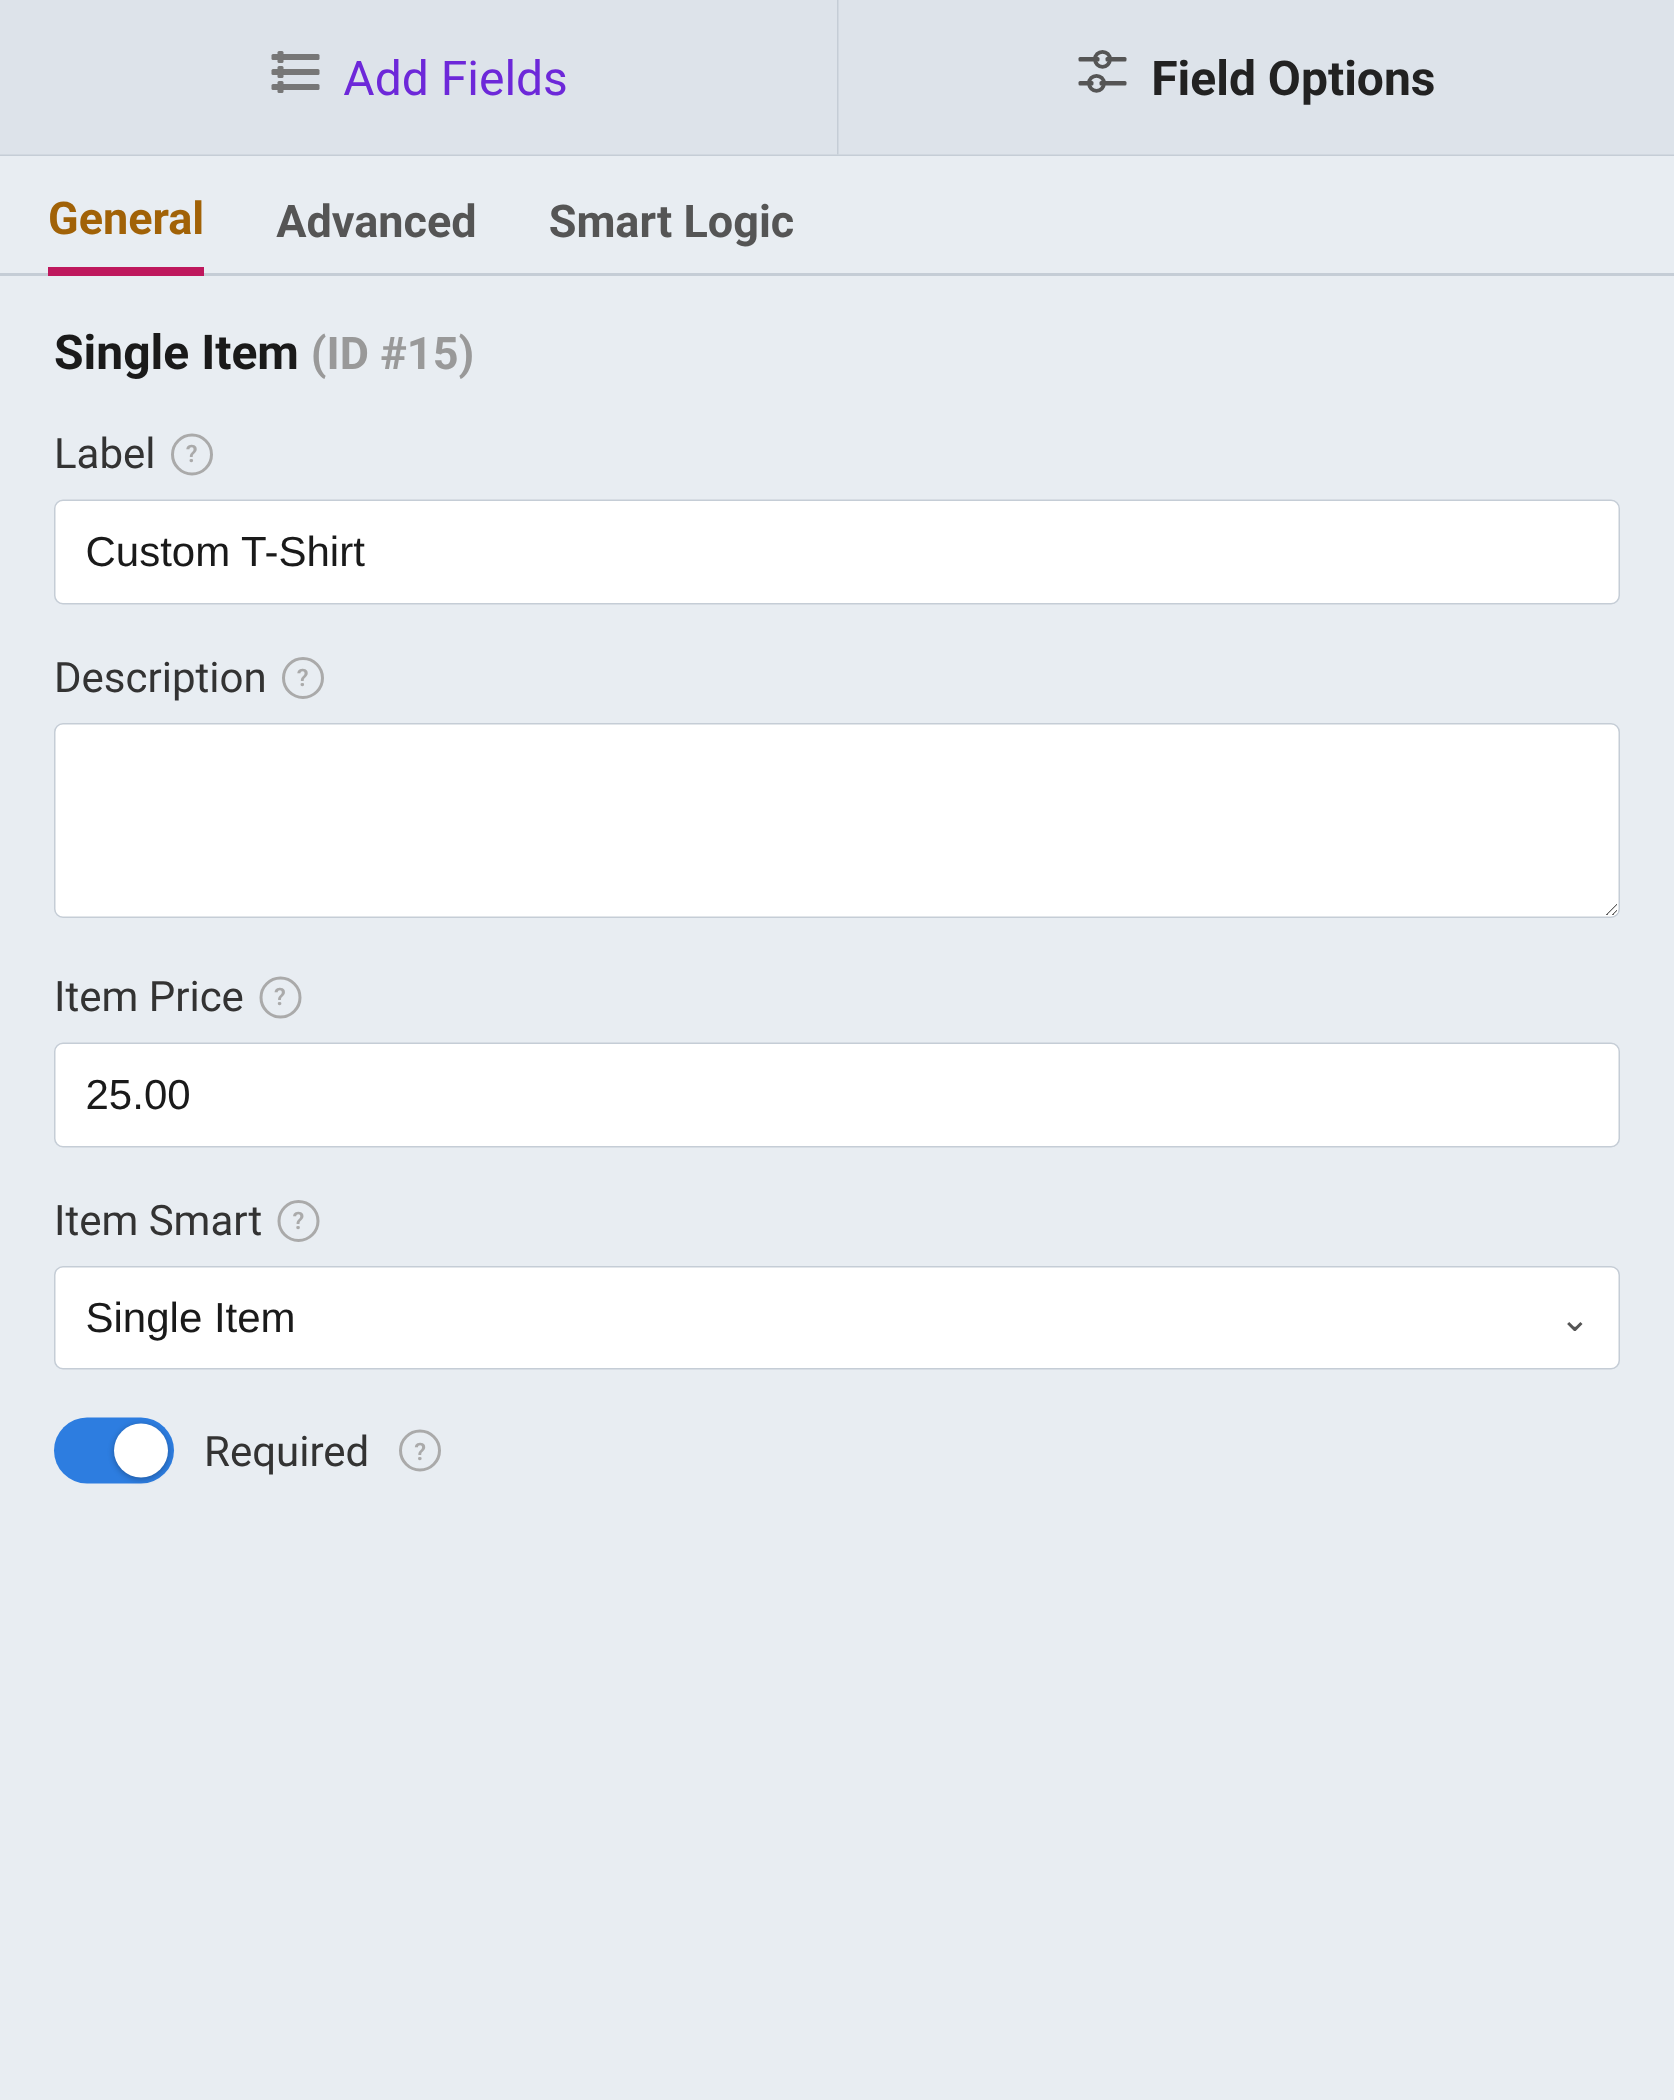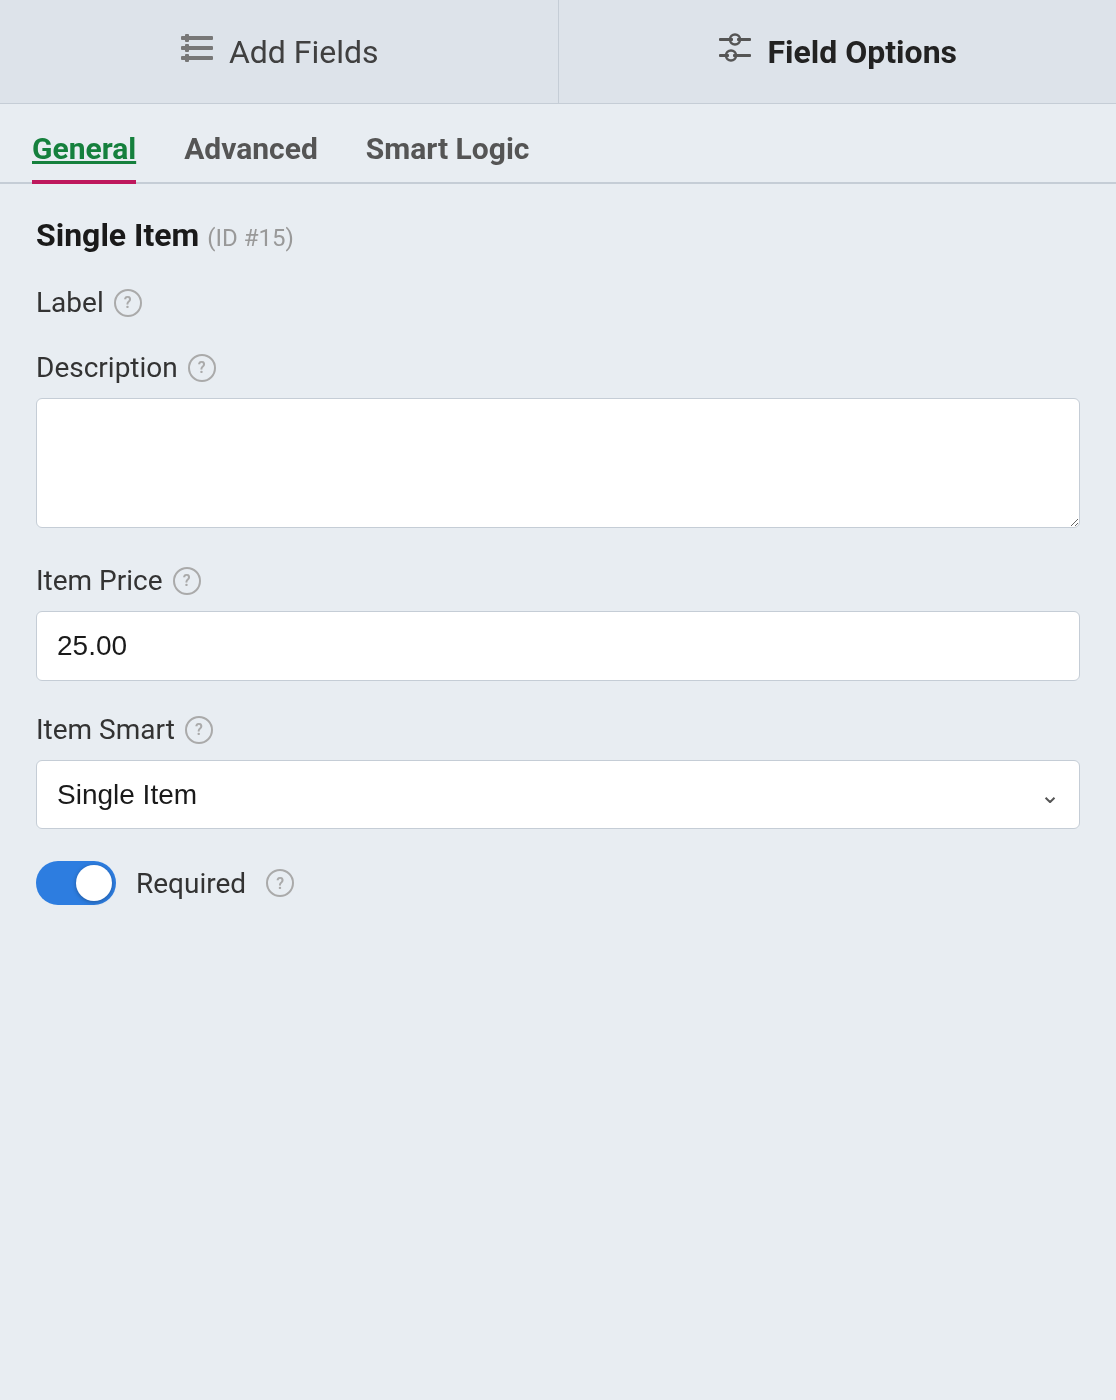--- a/index.html
+++ b/index.html
@@ -23,21 +23,21 @@
     }
 
     .top-bar-item {
       display: flex;
       align-items: center;
       justify-content: center;
       gap: 14px;
       flex: 1;
       cursor: pointer;
       font-size: 32px;
-      color: #404040;
+      color: #6d28d9;
       font-weight: 400;
     }
 
     .top-bar-item:first-child {
       border-right: 1px solid #c5cdd6;
     }
 
     .top-bar-item.active {
       font-weight: 700;
       color: #222;
@@ -62,40 +62,39 @@
       font-weight: 700;
       color: #555;
       padding-bottom: 14px;
       cursor: pointer;
       border-bottom: 4px solid transparent;
       margin-bottom: -2px;
     }
 
     .tab.active {
       font-weight: 700;
-      color: #15803d;
-      border-bottom: 4px solid #be185d;
-      text-decoration: underline;
+      color: #a16207;
+      border-bottom: 6px solid #be185d;
     }
 
     .content {
       padding: 32px 36px;
     }
 
     .field-title {
       font-size: 32px;
       font-weight: 700;
       color: #1a1a1a;
       margin-bottom: 32px;
     }
 
     .field-title .field-id {
-      font-weight: 400;
+      font-weight: 700;
       color: #999;
-      font-size: 24px;
+      font-size: 30px;
     }
 
     .field-group {
       margin-bottom: 32px;
     }
 
     .field-label {
       display: flex;
       align-items: center;
       gap: 10px;
@@ -256,20 +255,21 @@
   <div class="field-title">
     <span>Single Item</span>
     <span class="field-id">(ID #15)</span>
   </div>
 
   <div class="field-group">
     <div class="field-label">
       <span>Label</span>
       <span class="help-icon">?</span>
     </div>
+    <input class="field-input" type="text" value="Custom T-Shirt" style="">
   </div>
 
   <div class="field-group">
     <div class="field-label">
       <span>Description</span>
       <span class="help-icon">?</span>
     </div>
     <textarea class="field-textarea" style=""></textarea>
   </div>
 

